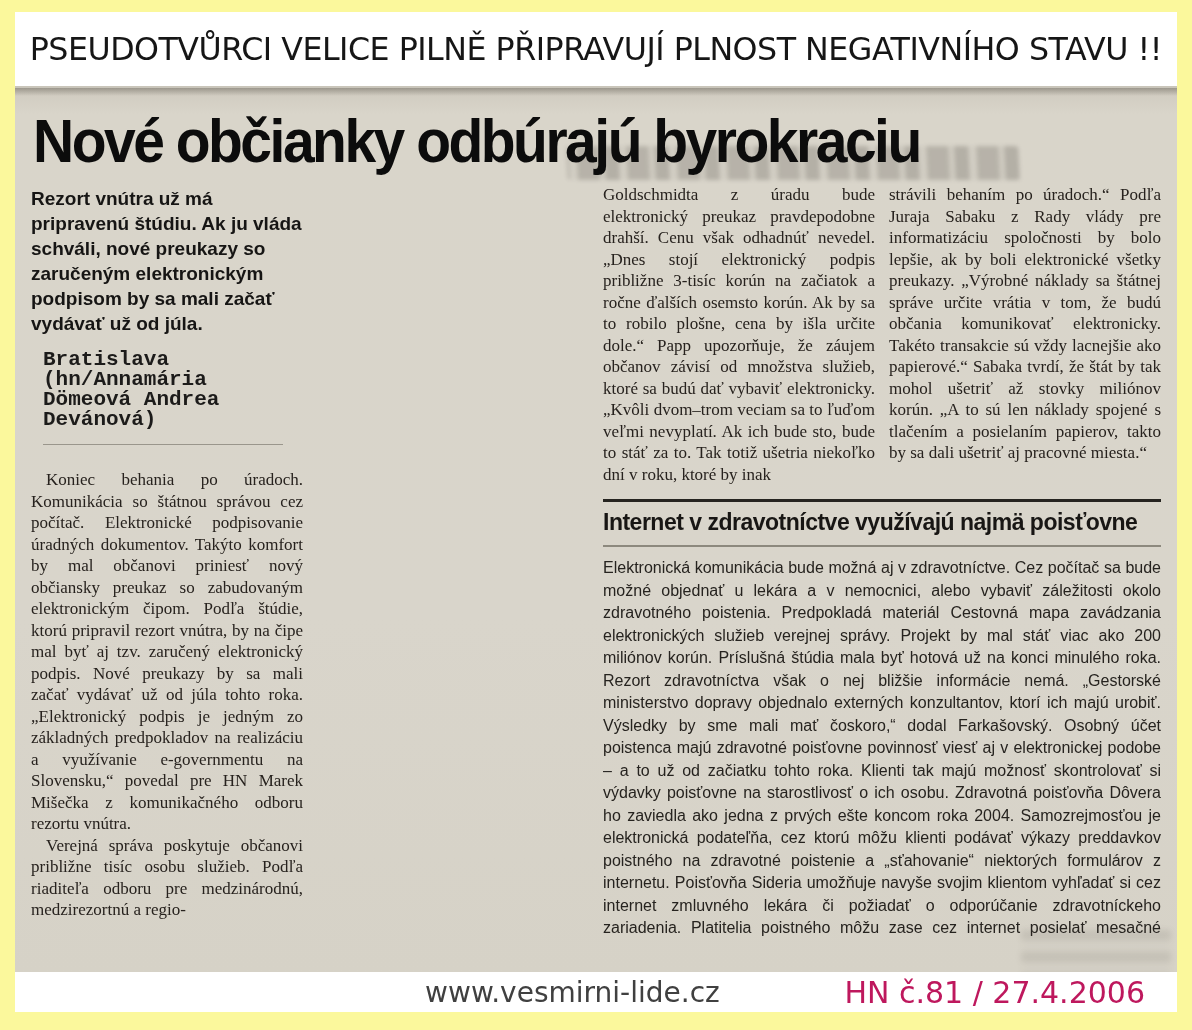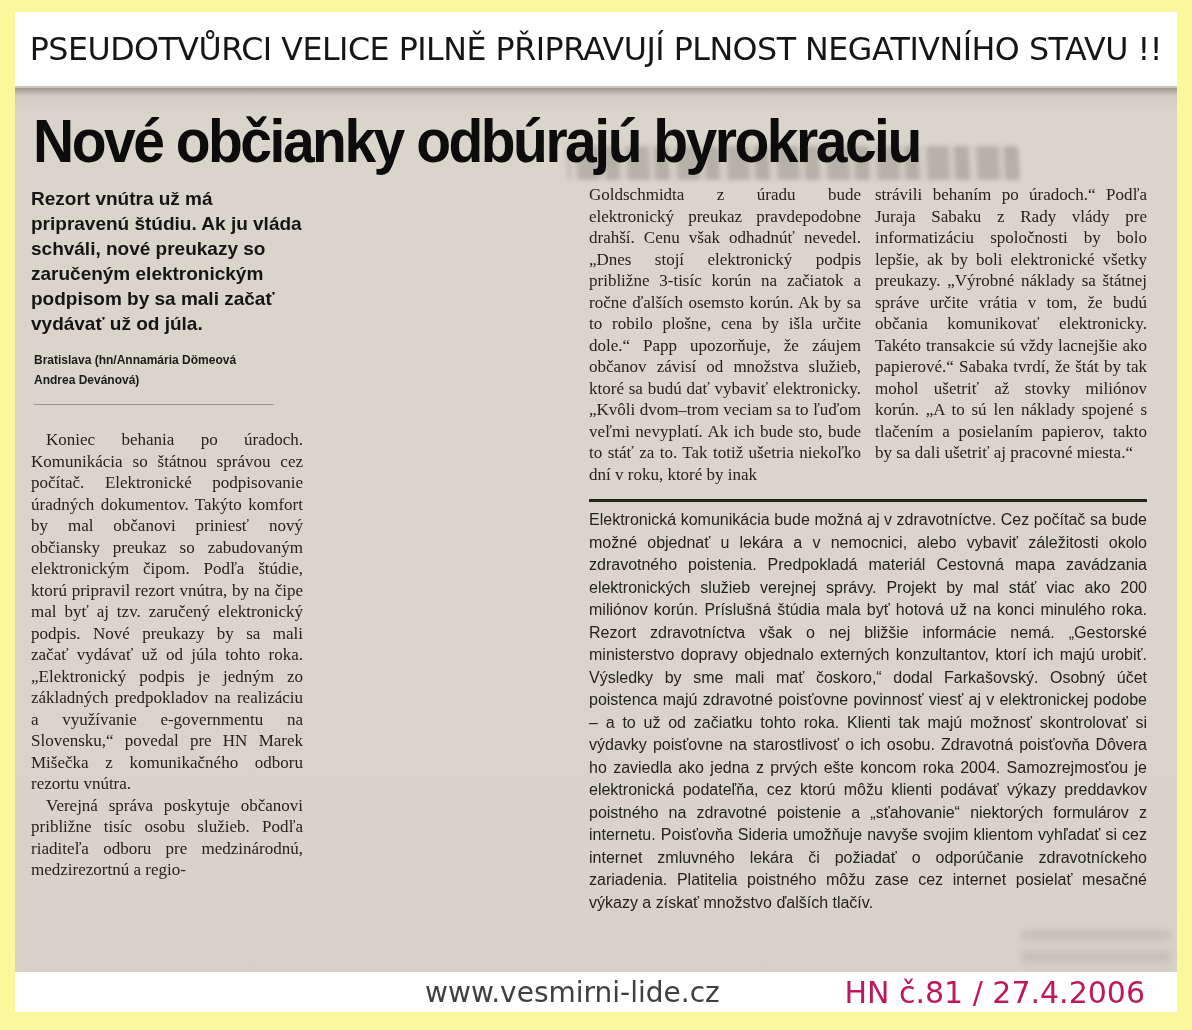--- a/index.html
+++ b/index.html
@@ -65,46 +65,47 @@
     font-size: 57px; line-height: 62px;
     letter-spacing: -2.5px;
     color: #0c0c0c;
     margin: 10px 0 14px 2px;
     white-space: nowrap;
     transform: scaleY(1.06);
     transform-origin: left top;
   }
 
   .columns {
-    display: flex; gap: 0;
+    display: flex; gap: 14px;
     height: 756px; overflow: hidden;
     color: #27221e;
+    justify-content: flex-end;
   }
   .half { width: 558px; display: flex; flex-direction: column; }
   .twocol { display: flex; gap: 14px; }
   .col {
     width: 272px;
     font-family: "Liberation Serif", serif;
     font-size: 17px; line-height: 21.5px;
     text-align: justify;
   }
   .col p { margin: 0; text-indent: 15px; }
   .col p.no-indent { text-indent: 0; }
 
   .lead {
     font-family: "Liberation Sans", sans-serif;
     font-weight: bold; font-size: 19px; line-height: 25px;
     text-align: left; color: #161514;
     margin: 2px 0 14px 0;
   }
   .byline {
-    font-family: Liberation Sans, sans-serif;
-    font-weight: bold; font-size: 12px; line-height: 20px;
+    font-family: Liberation Mono, monospace;
+    font-weight: bold; font-size: 21px; line-height: 20px;
     text-align: left; color: #1c1b1a;
-    margin: 0 0 24px 3px;
+    margin: 0 0 24px 12px;
     border-bottom: 1px solid #9a968c;
     padding-bottom: 14px;
     width: 240px;
   }
   .subhead {
     font-family: "Liberation Sans", sans-serif;
     font-weight: bold; font-size: 21px; letter-spacing: -0.5px;
     text-align: left; color: #141312;
     margin: 20px 0 12px 0;
   }
@@ -179,20 +180,21 @@
         <div class="twocol">
           <div class="col">
             <p class="no-indent">Goldschmidta z úradu bude elektronický preukaz pravdepodobne drahší. Cenu však odhadnúť nevedel. „Dnes stojí elektronický podpis približne 3-tisíc korún na začiatok a ročne ďalších osemsto korún. Ak by sa to robilo plošne, cena by išla určite dole.“ Papp upozorňuje, že záujem občanov závisí od množstva služieb, ktoré sa budú dať vybaviť elektronicky. „Kvôli dvom–trom veciam sa to ľuďom veľmi nevyplatí. Ak ich bude sto, bude to stáť za to. Tak totiž ušetria niekoľko dní v roku, ktoré by inak</p>
           </div>
           <div class="col">
             <p class="no-indent">strávili behaním po úradoch.“ Podľa Juraja Sabaku z Rady vlády pre informatizáciu spoločnosti by bolo lepšie, ak by boli elektronické všetky preukazy. „Výrobné náklady sa štátnej správe určite vrátia v tom, že budú občania komunikovať elektronicky. Takéto transakcie sú vždy lacnejšie ako papierové.“ Sabaka tvrdí, že štát by tak mohol ušetriť až stovky miliónov korún. „A to sú len náklady spojené s tlačením a posielaním papierov, takto by sa dali ušetriť aj pracovné miesta.“</p>
           </div>
         </div>
 
         <div class="health-box">
+          <div class="health-box-title">Internet v zdravotníctve využívajú najmä poisťovne</div>
           <div class="health-box-body">Elektronická komunikácia bude možná aj v zdravotníctve. Cez počítač sa bude možné objednať u lekára a v nemocnici, alebo vybaviť záležitosti okolo zdravotného poistenia. Predpokladá materiál Cestovná mapa zavádzania elektronických služieb verejnej správy. Projekt by mal stáť viac ako 200 miliónov korún. Príslušná štúdia mala byť hotová už na konci minulého roka. Rezort zdravotníctva však o nej bližšie informácie nemá. „Gestorské ministerstvo dopravy objednalo externých konzultantov, ktorí ich majú urobiť. Výsledky by sme mali mať čoskoro,“ dodal Farkašovský. Osobný účet poistenca majú zdravotné poisťovne povinnosť viesť aj v elektronickej podobe – a to už od začiatku tohto roka. Klienti tak majú možnosť skontrolovať si výdavky poisťovne na starostlivosť o ich osobu. Zdravotná poisťovňa Dôvera ho zaviedla ako jedna z prvých ešte koncom roka 2004. Samozrejmosťou je elektronická podateľňa, cez ktorú môžu klienti podávať výkazy preddavkov poistného na zdravotné poistenie a „sťahovanie“ niektorých formulárov z internetu. Poisťovňa Sideria umožňuje navyše svojim klientom vyhľadať si cez internet zmluvného lekára či požiadať o odporúčanie zdravotníckeho zariadenia. Platitelia poistného môžu zase cez internet posielať mesačné výkazy a získať množstvo ďalších tlačív.</div>
         </div>
       </div>
 
     </div>
   </div>
 
   <div class="footer">
     <span class="footer-url">www.vesmirni-lide.cz</span>
     <span class="footer-source">HN č.81 / 27.4.2006</span>

